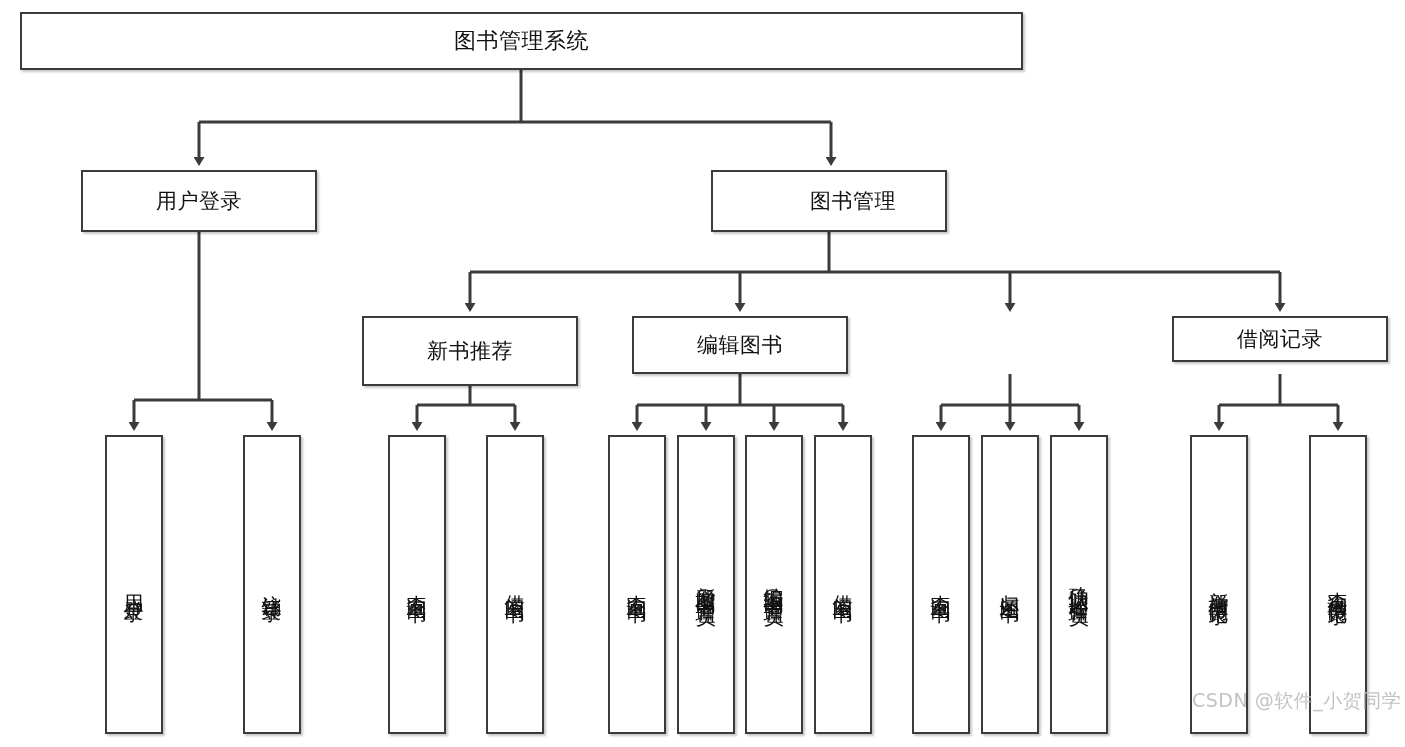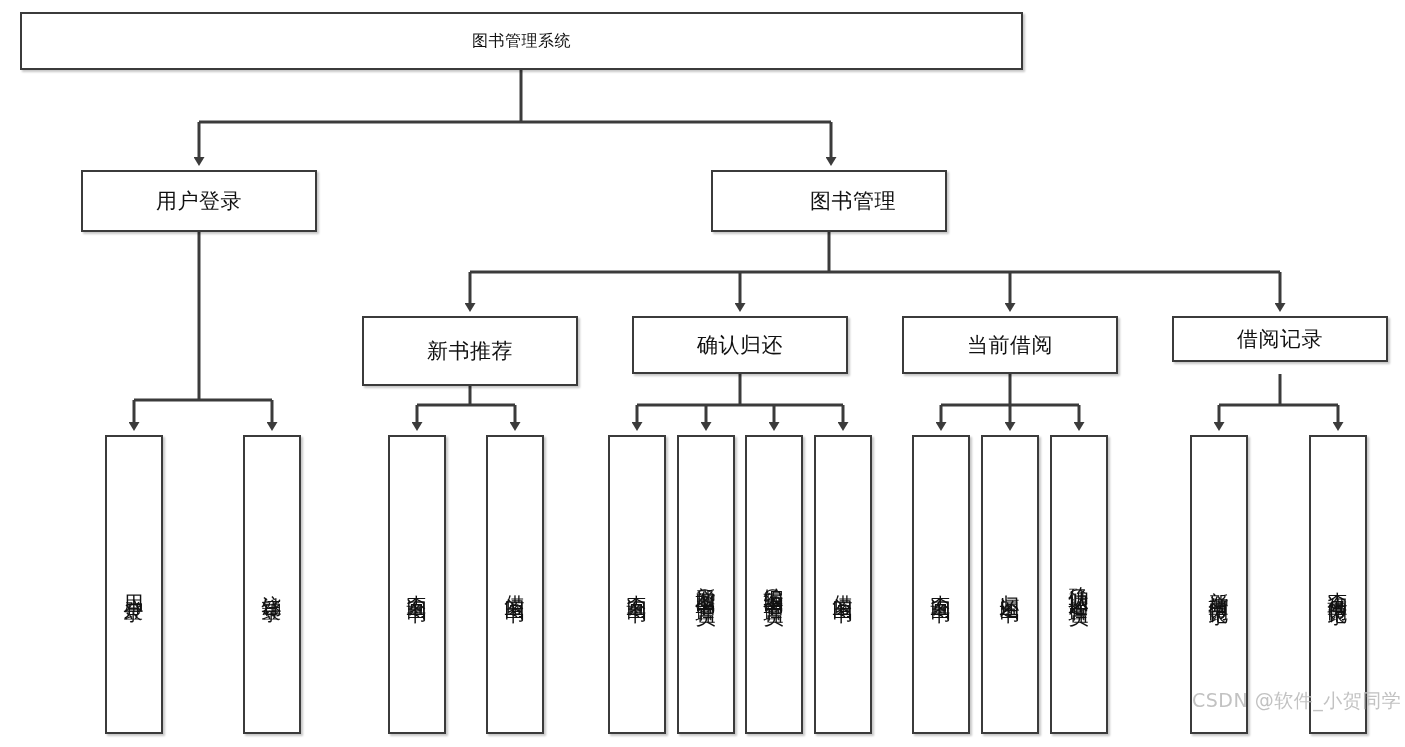--- a/index.html
+++ b/index.html
@@ -45,21 +45,21 @@
   }
   .node.vert .lbl {
     writing-mode: vertical-rl;
     text-orientation: upright;
     font-size: 20px;
     letter-spacing: 3px;
     line-height: 1.0;
     white-space: normal;
     max-height: 100%;
   }
-  .node.root .lbl { font-size: 16px; }
+  .node.root .lbl { font-size: 22px; }
   .watermark {
     position: absolute;
     color: #c2c2c2;
     font-size: 19px;
     letter-spacing: 0.5px;
     white-space: nowrap;
     user-select: none;
   }
 </style>
 </head>
@@ -125,24 +125,21 @@
     <span class="lbl">用户登录</span>
   </div>
   <div class="node" id="n-l2-1" style="left: 711px; top: 170px; width: 236px; height: 62px; padding-left: 48px;">
     <span class="lbl">图书管理</span>
   </div>
 
   <div class="node" id="n-l3-0" style="left: 362px; top: 316px; width: 216px; height: 70px;">
     <span class="lbl">新书推荐</span>
   </div>
   <div class="node" id="n-l3-1" style="left: 632px; top: 316px; width: 216px; height: 58px;">
-    <span class="lbl">确认归还</span>
-  </div>
-  <div class="node" id="n-l3-2" style="left: 902px; top: 316px; width: 216px; height: 58px;">
-    <span class="lbl">当前借阅</span>
+    <span class="lbl">编辑图书</span>
   </div>
   <div class="node" id="n-l3-3" style="left: 1172px; top: 316px; width: 216px; height: 46px;">
     <span class="lbl">借阅记录</span>
   </div>
 
   <div class="node vert" id="n-lf-0" style="left: 105px; top: 435px; width: 58px; height: 299px;">
     <span class="lbl">用户登录</span>
   </div>
   <div class="node vert" id="n-lf-1" style="left: 243px; top: 435px; width: 58px; height: 299px;">
     <span class="lbl">注销登录</span>

